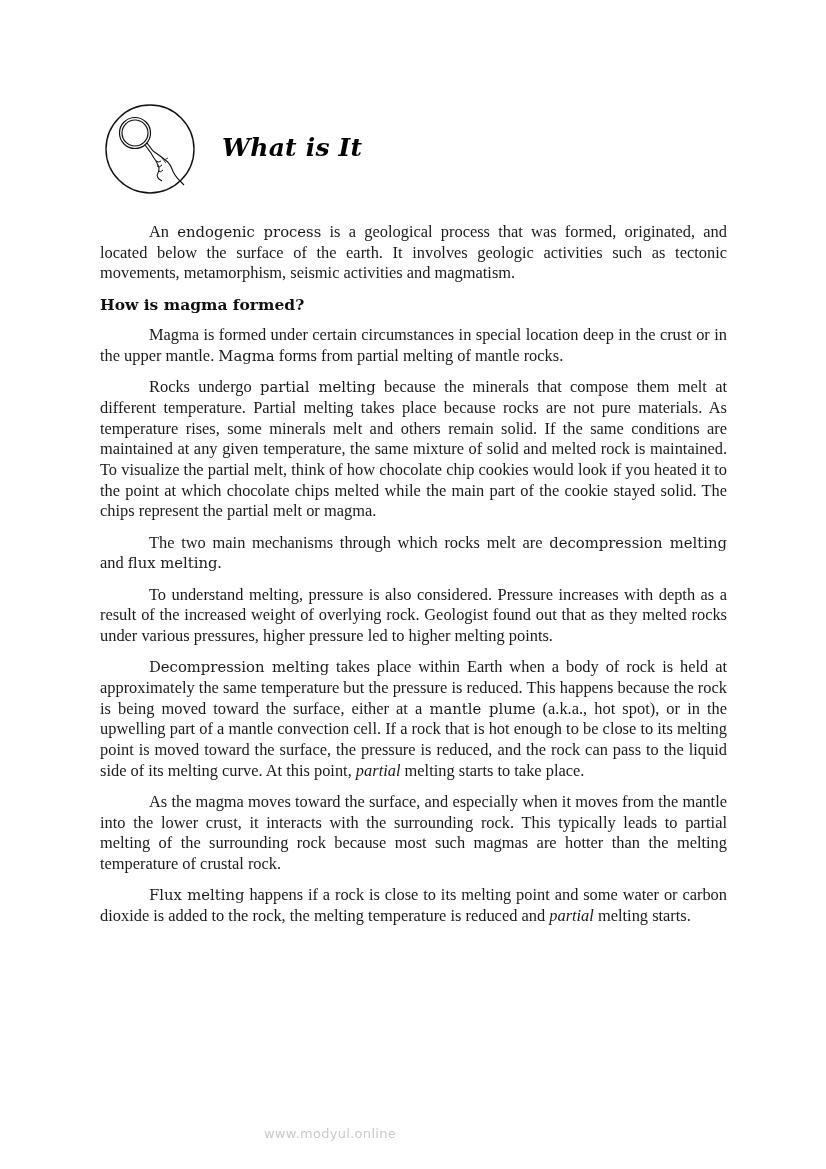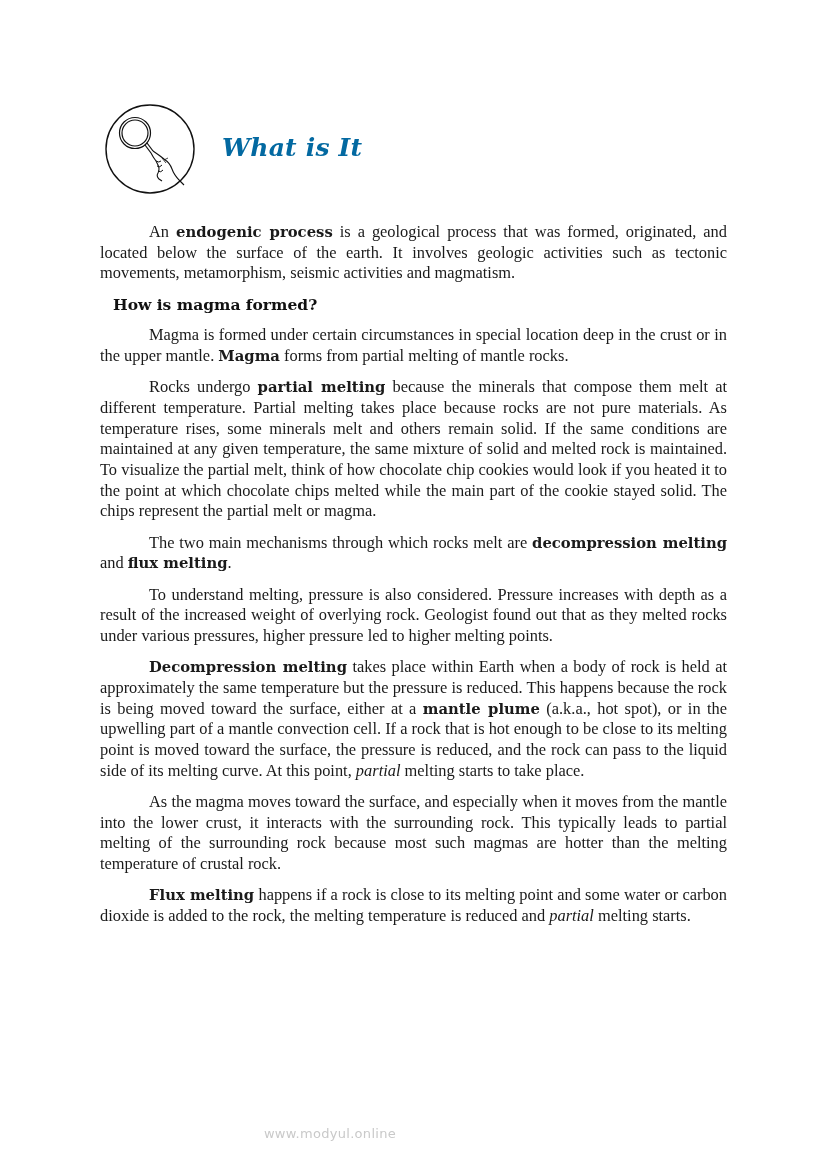--- a/index.html
+++ b/index.html
@@ -31,51 +31,51 @@
     }
     .header-title {
       position: absolute;
       left: 118px;
       top: 30px;
       font-family: "DejaVu Serif", serif;
       font-weight: bold;
       font-style: italic;
       font-size: 25px;
       letter-spacing: 0.2px;
-      color: #0369a1;
+      color: #000000;
       margin: 0;
       white-space: nowrap;
     }
     .content {
       position: absolute;
       left: 100px;
       top: 222px;
       width: 627px;
       font-family: "Liberation Serif", "DejaVu Serif", serif;
       font-size: 16.4px;
       line-height: 20.7px;
       color: #1a1a1a;
     }
     .content p {
       margin: 0 0 10.5px 0;
       text-align: justify;
       text-indent: 49px;
     }
     .content b, .content .strong {
       font-family: "DejaVu Serif", serif;
-      font-weight: bold;
+      font-weight: normal;
       font-size: 14.8px;
     }
     .content i {
     }
     .section-heading {
       font-family: "DejaVu Serif", serif;
       font-weight: bold;
       font-size: 15.5px;
-      margin: 2px 0 10px 13px;
+      margin: 2px 0 10px 0;
       color: #111;
     }
     .footer {
       position: absolute;
       left: 0;
       width: 660px;
       top: 1126px;
       text-align: center;
       font-family: "DejaVu Sans", sans-serif;
       font-size: 13px;

